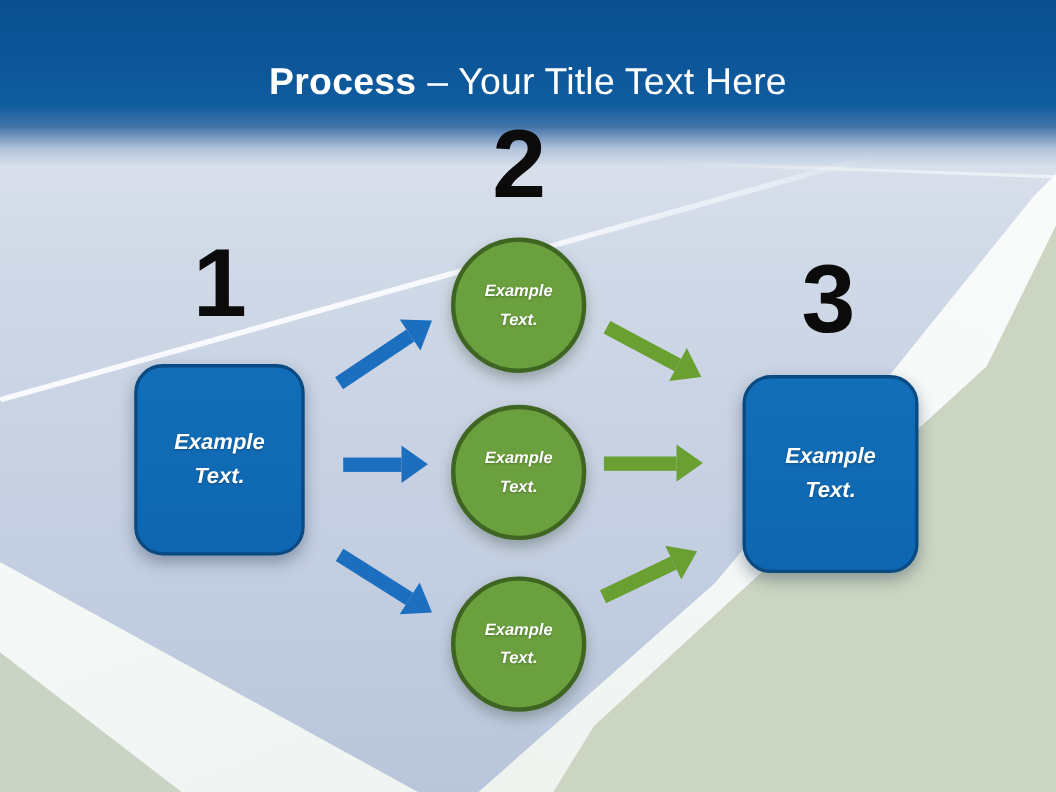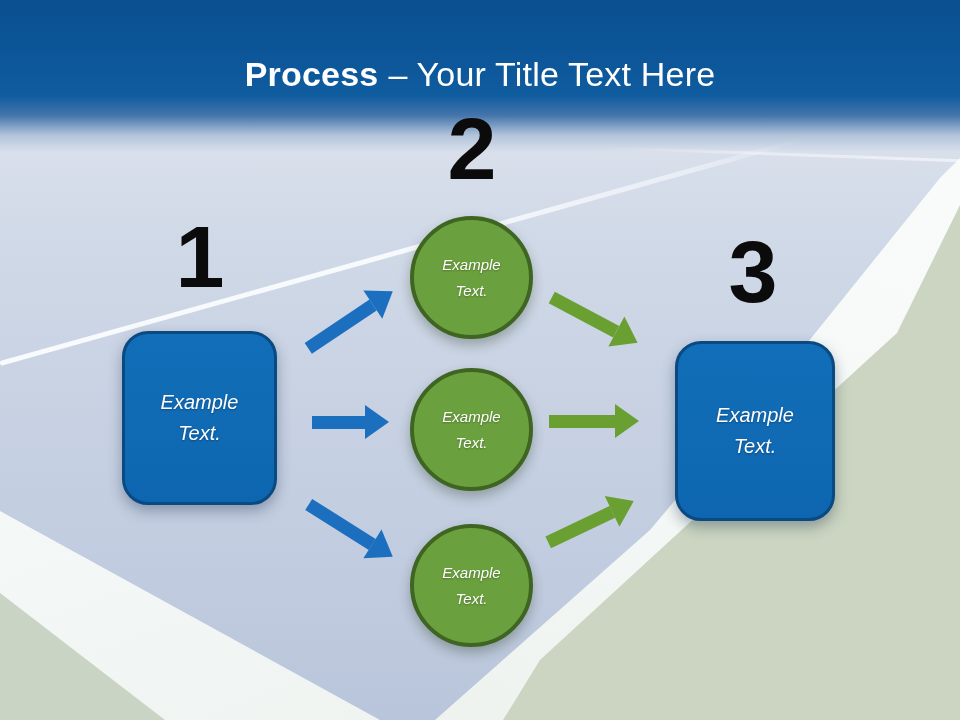--- a/index.html
+++ b/index.html
@@ -70,21 +70,21 @@
     display:flex;align-items:center;justify-content:center;
   }
   .pcircle{
     box-sizing:border-box;border-radius:50%;
     background:var(--circle-green,#6ba03e);
     border:4px solid var(--circle-border,#3f6522);
     box-shadow:0 6px 12px rgba(25,45,20,.3);
     display:flex;align-items:center;justify-content:center;
   }
   .shape-label{
-    color:#fff;font-weight:400;font-style:italic;text-align:center;
+    color:#fff;font-weight:700;font-style:italic;text-align:center;
     text-shadow:0 1px 2px rgba(0,0,0,.3);
   }
   .box-label{font-size:20px;line-height:1.55;width:104px;}
   .circle-label{font-size:15px;line-height:1.7;width:76px;}
   #start-box{left:122px;top:331px;width:155px;height:174px;}
   #end-box{left:675px;top:341px;width:160px;height:180px;}
   #circle-top{left:410px;top:216px;width:123px;height:123px;}
   #circle-mid{left:410px;top:368px;width:123px;height:123px;}
   #circle-bot{left:410px;top:524px;width:123px;height:123px;}
   

